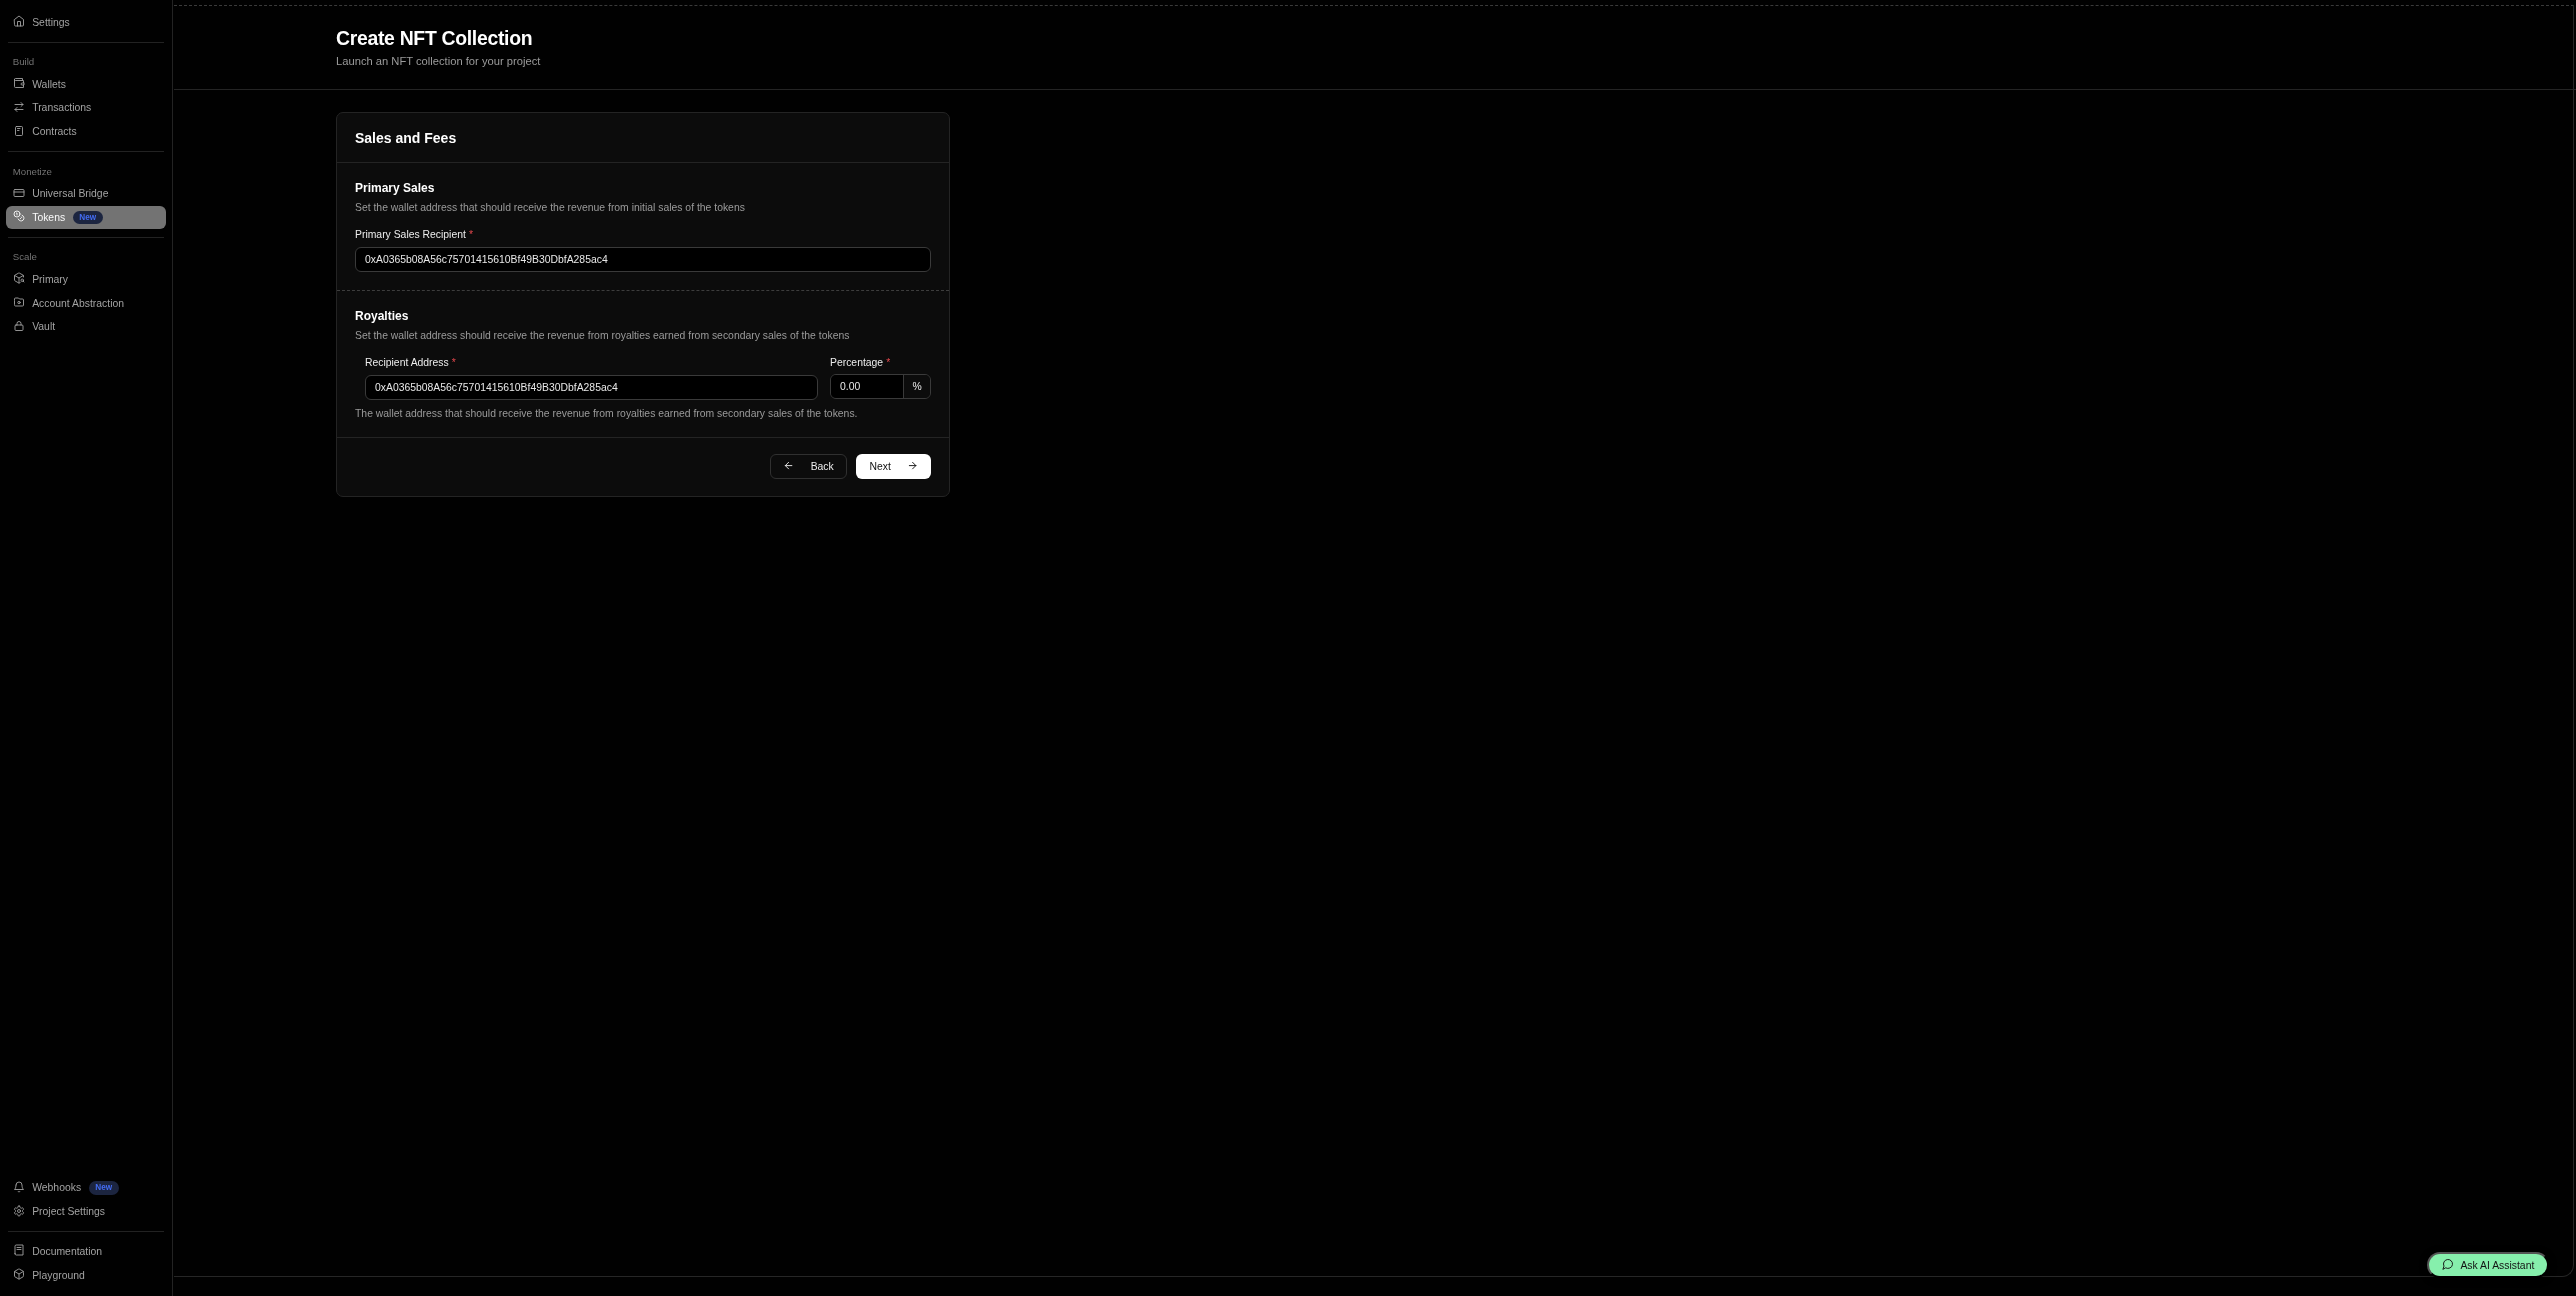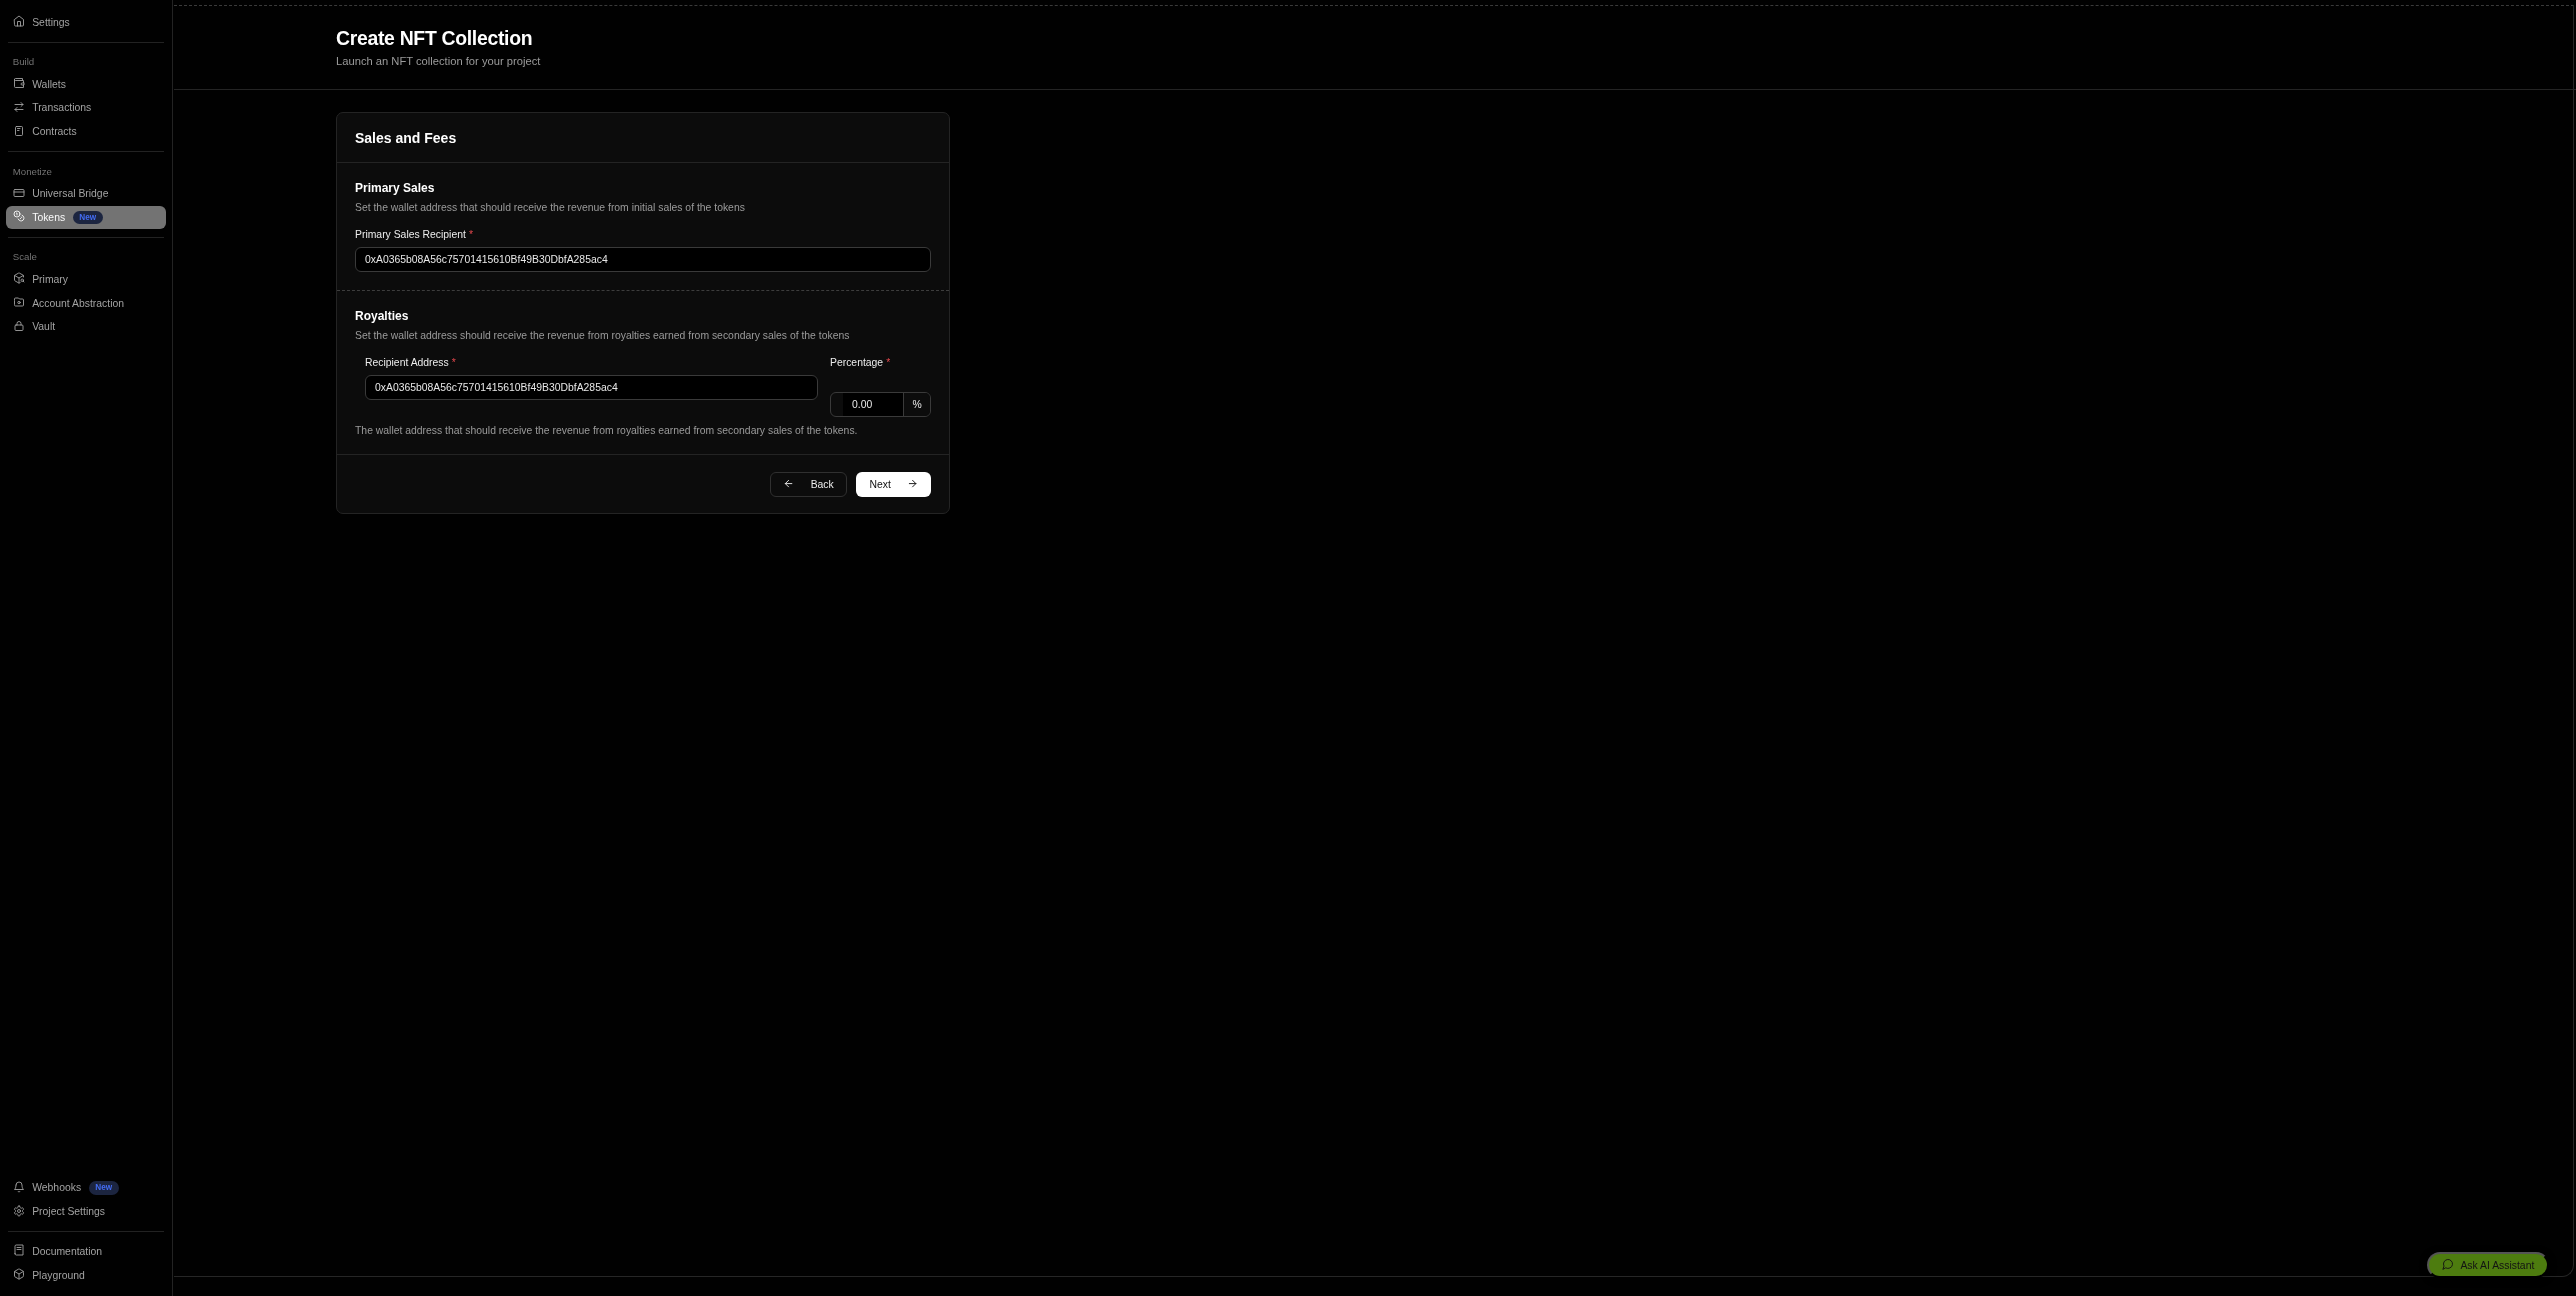--- a/index.html
+++ b/index.html
@@ -44,41 +44,41 @@
   .field-label { margin-top:16.4px; font-size:10.4px; font-weight:500; color:#ededed; }
   .req { color:#e5484d; margin-left:3px; }
   .text-input { display:block; margin-top:6.7px; width:100%; height:25px;
     background:#000; border:0.7px solid #3a3a3a; border-radius:6px;
     padding:0 9px; color:#e8e8e8; font-size:10.4px;
     font-family:"Liberation Sans","DejaVu Sans",sans-serif; outline:none; }
   .dashed-divider { border-top:0.7px dashed #3d3d3d; }
   .royalty-row { display:flex; gap:12px; }
   .royalty-row .col-address { flex:1;margin-left:10px; }
   .royalty-row .col-pct { width:101px; }
-  .pct-group { display:flex; margin-top:24px; height:25px;
-    border:0.7px solid #3a3a3a; border-radius:6px; overflow:hidden;padding-left:12px; }
+  .pct-group { display:flex; margin-top:6px; height:25px;
+    border:0.7px solid #3a3a3a; border-radius:6px; overflow:hidden; }
   .pct-group input { flex:1; min-width:0; background:#000; border:none;
     padding:0 9px; color:#e8e8e8; font-size:10.4px; outline:none;
     font-family:"Liberation Sans","DejaVu Sans",sans-serif; }
   .pct-suffix { width:27px; display:flex; align-items:center; justify-content:center;
     border-left:0.7px solid #3a3a3a; color:#e8e8e8; font-size:10.4px; background:#0c0c0c; }
   .helper-text { margin-top:8.2px; font-size:10.4px; color:#9b9b9b; }
   .card-footer { border-top:0.7px solid #242424; padding:16.4px 18px;
     display:flex; justify-content:flex-end; gap:9.7px; }
   .btn { display:inline-flex; align-items:center; gap:16px; height:25px;
     padding:0 12px; border-radius:6px; font-size:10.4px; font-weight:500;
     cursor:pointer; border:0.7px solid transparent;
     font-family:"Liberation Sans","DejaVu Sans",sans-serif; }
   .btn-secondary { background:#0c0c0c; border-color:#303030; color:#ededed; }
   .btn-primary { background:#fff; color:#0f0f0f; }
 
   
   .assistant-pill { position:absolute; right:27px; bottom:18px; height:26px;
     display:flex; align-items:center; gap:6.7px; padding:0 12.7px;
-    background:#4d7c0f; color:#131313; border-radius:745px; font-size:10.4px;
+    background:#86efac; color:#131313; border-radius:745px; font-size:10.4px;
     font-weight:500; cursor:pointer; box-shadow:0 1.5px 7.5px rgba(0,0,0,.5); }
 </style>
 </head>
 <body>
 
 <nav class="sidebar">
 
   <div class="side-item">
     <span>
       <svg width="12" height="12" viewBox="0 0 24 24" fill="none" stroke="currentColor" stroke-width="1.8" stroke-linecap="round" stroke-linejoin="round">

